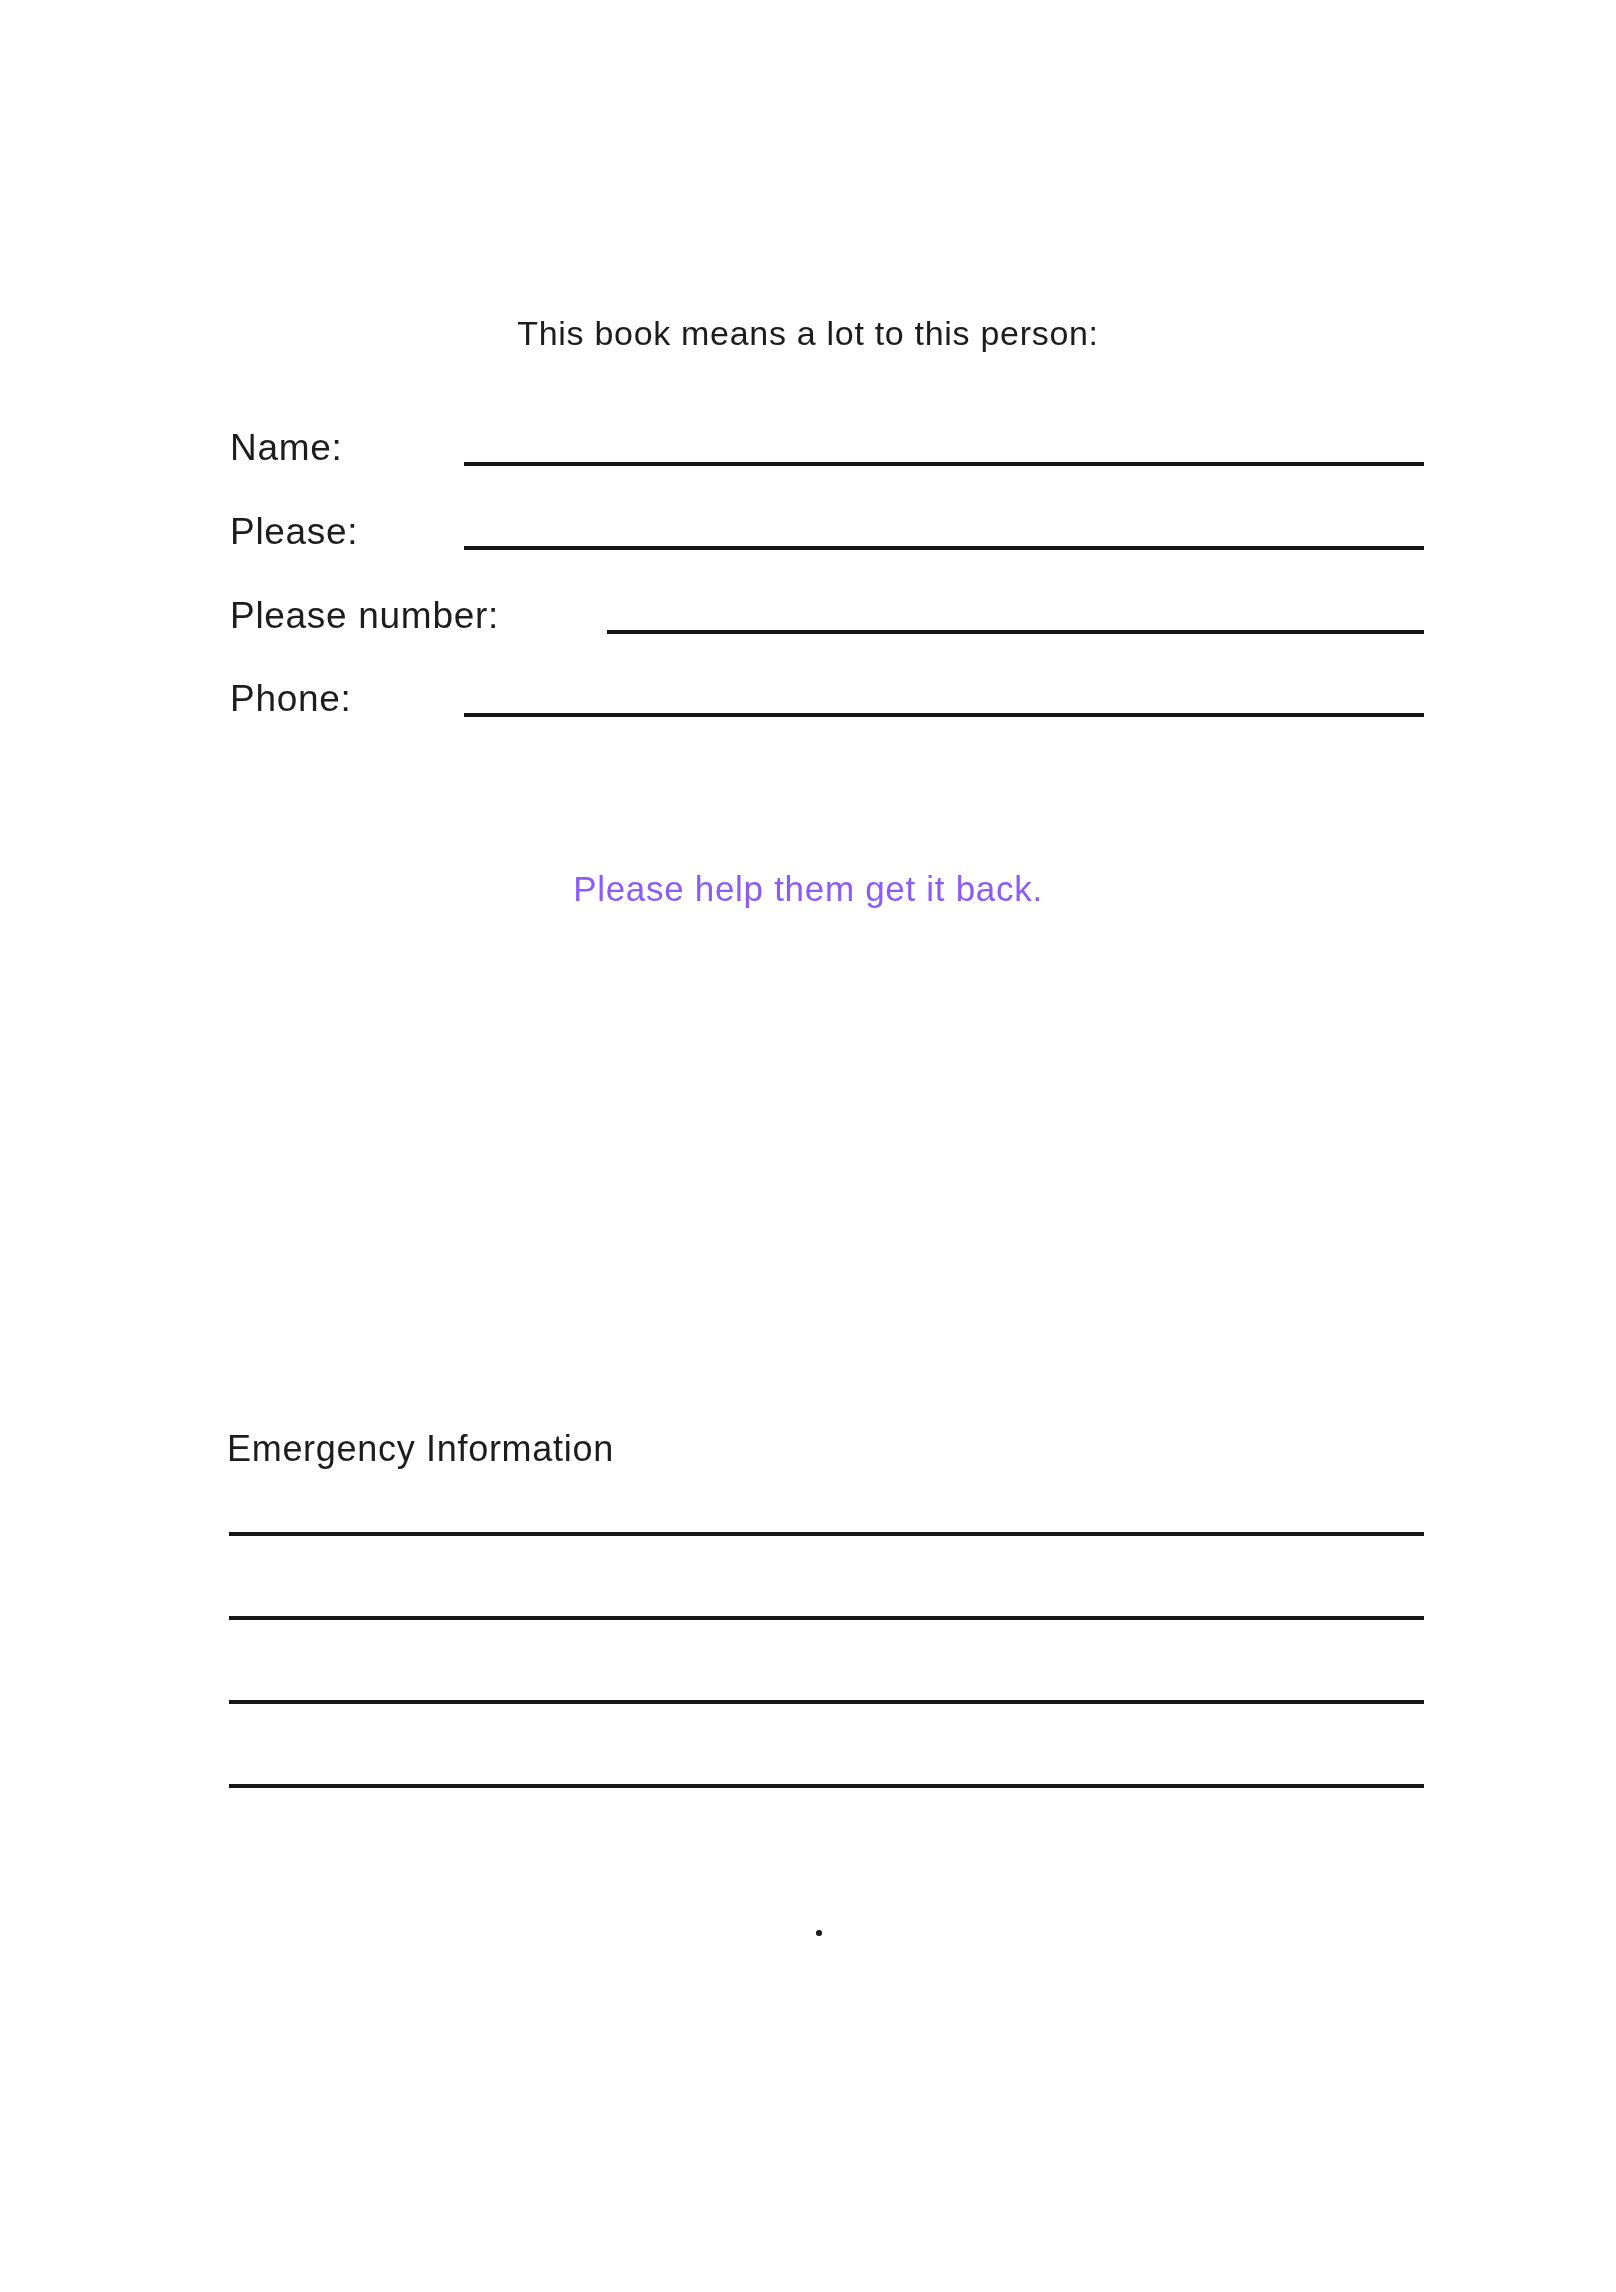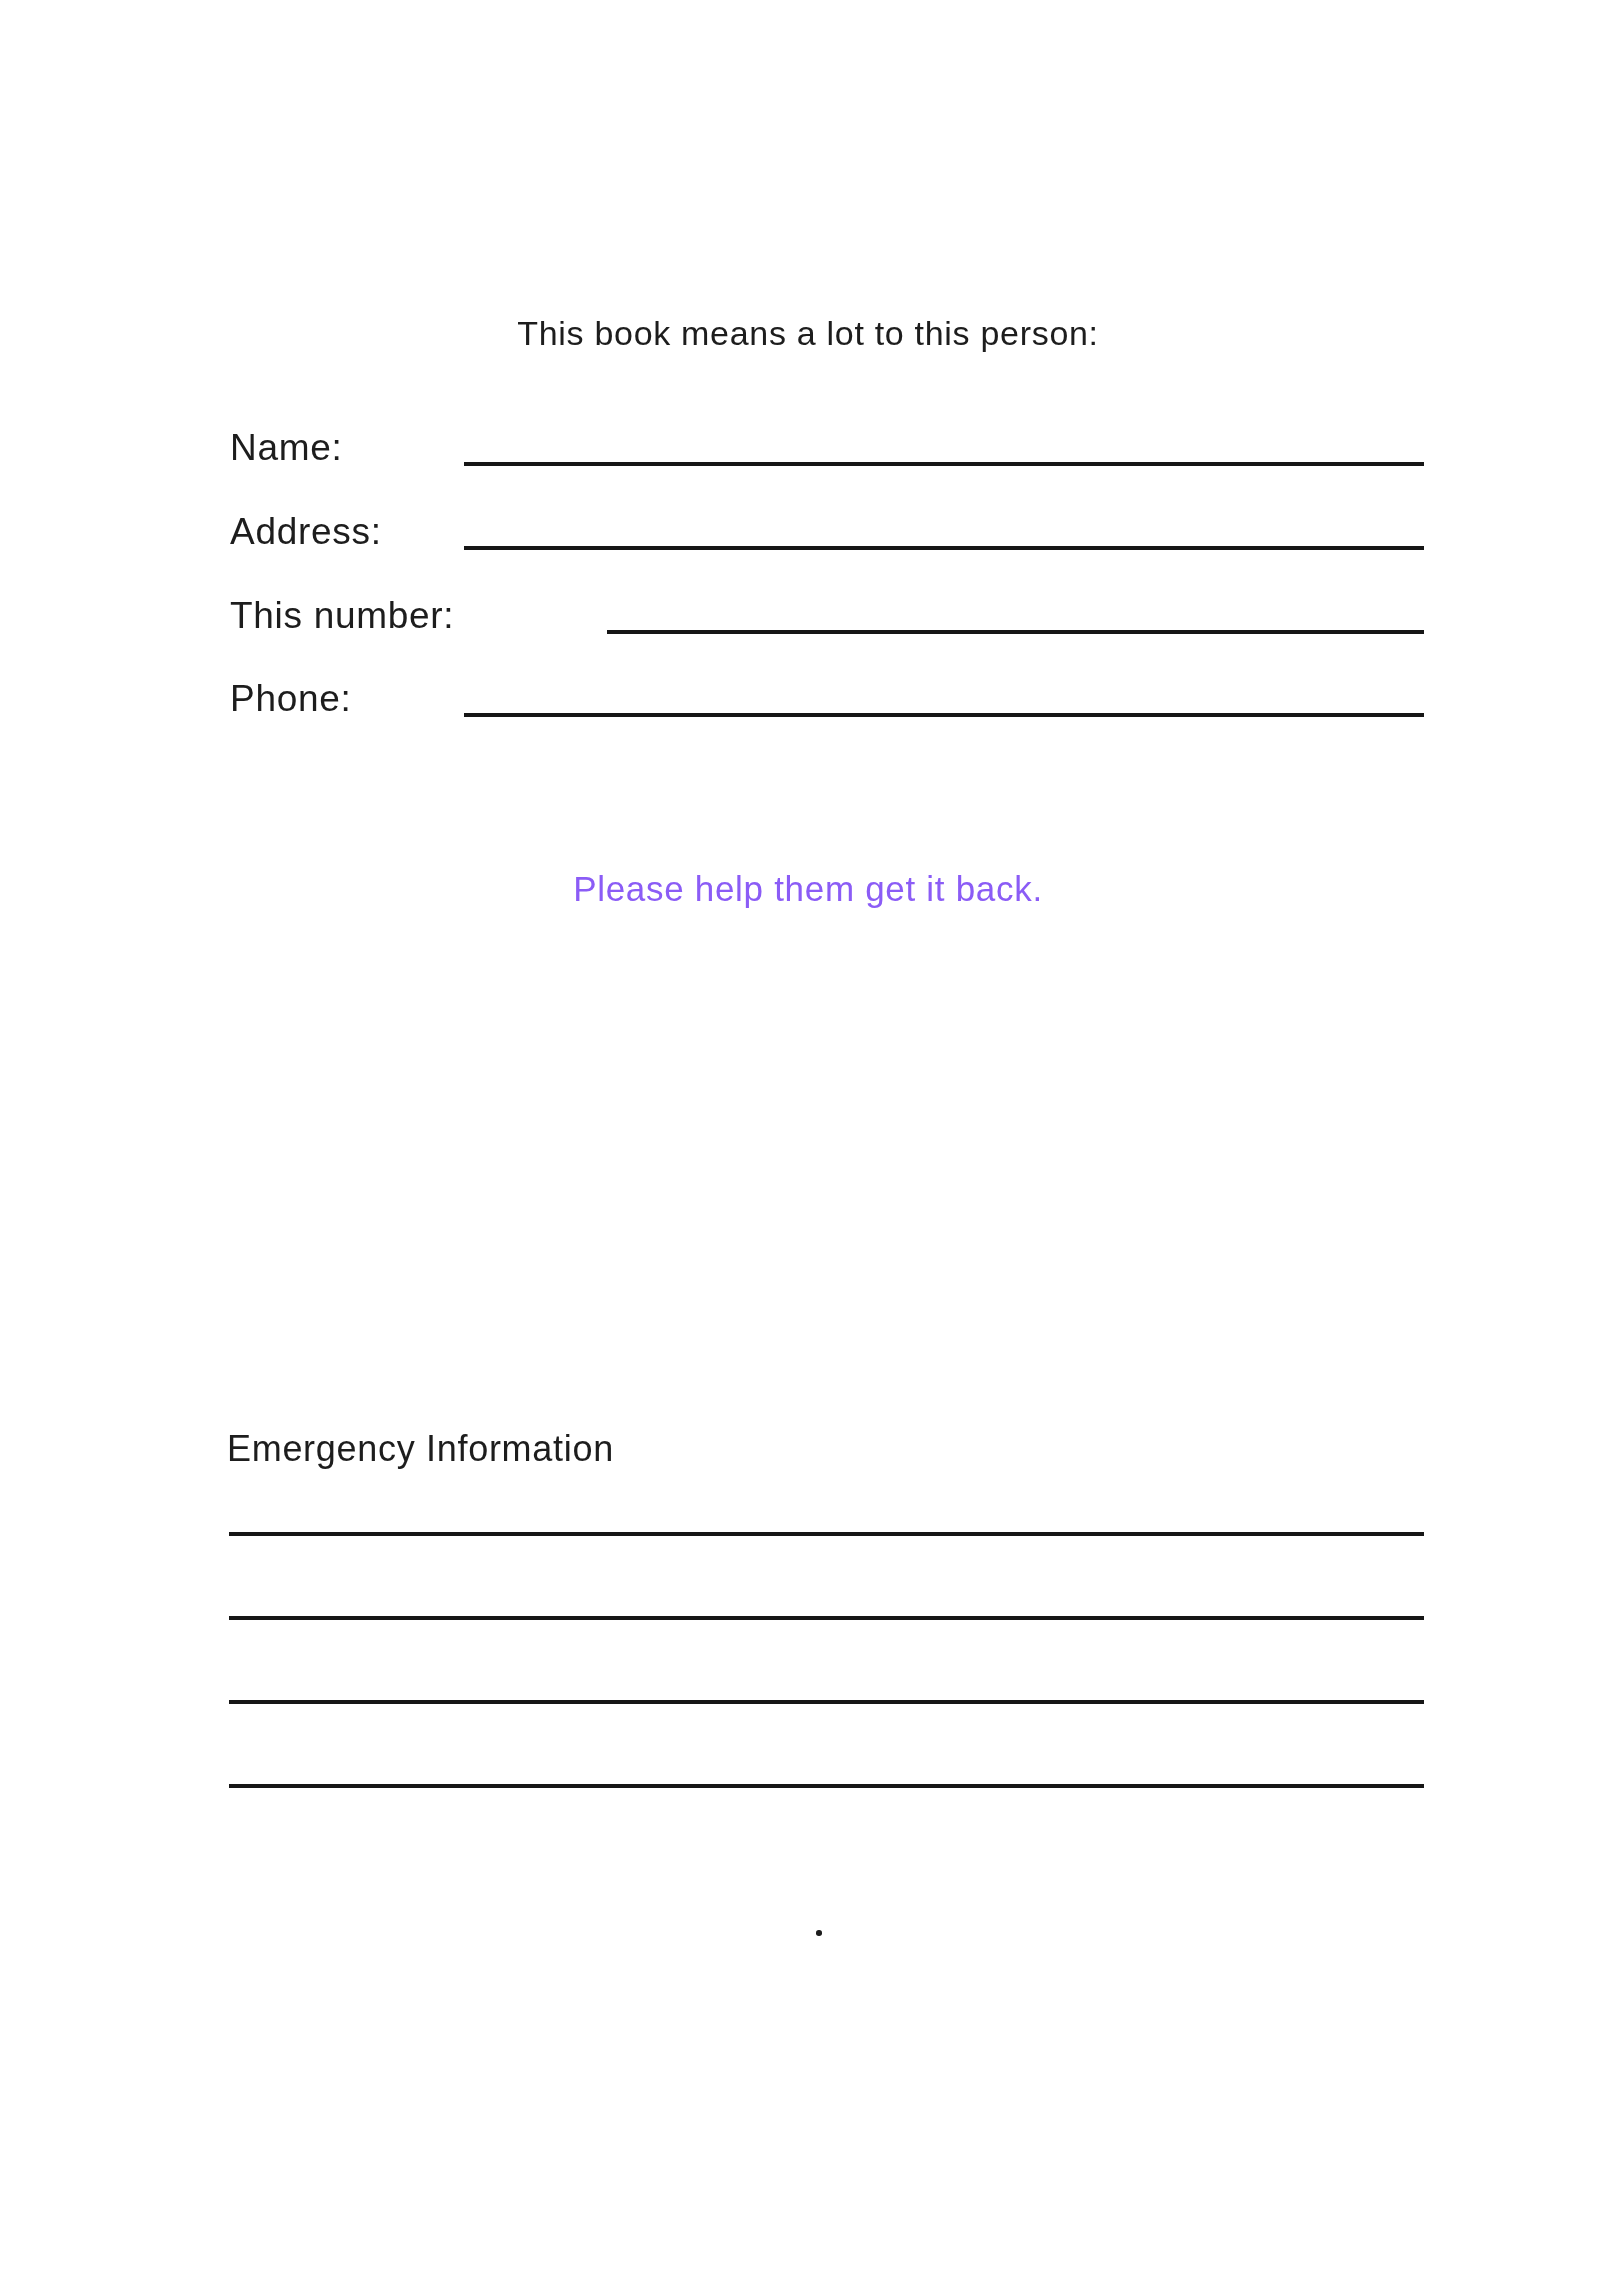--- a/index.html
+++ b/index.html
@@ -97,24 +97,24 @@
 </head>
 <body>
 
 <div class="page">
 
   <div class="title">This book means a lot to this person:</div>
 
   <div class="field-label label-name">Name:</div>
   <div class="rule line-name"></div>
 
-  <div class="field-label label-address">Address:</div>
+  <div class="field-label label-address">Please:</div>
   <div class="rule line-address"></div>
 
-  <div class="field-label label-phone">This number:</div>
+  <div class="field-label label-phone">Please number:</div>
   <div class="rule line-phone"></div>
 
   <div class="field-label label-email">Phone:</div>
   <div class="rule line-email"></div>
 
   <div class="note">Please help them get it back.</div>
 
   <div class="emergency-heading">Emergency Information</div>
 
   <div class="rule em-line em-line-1"></div>

